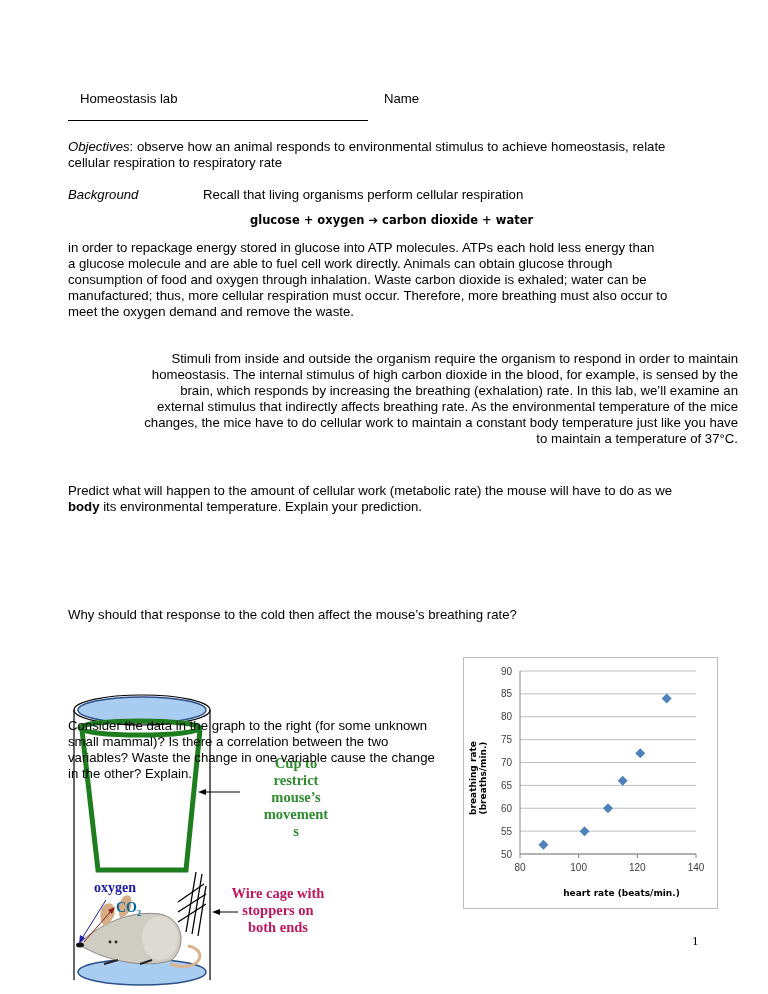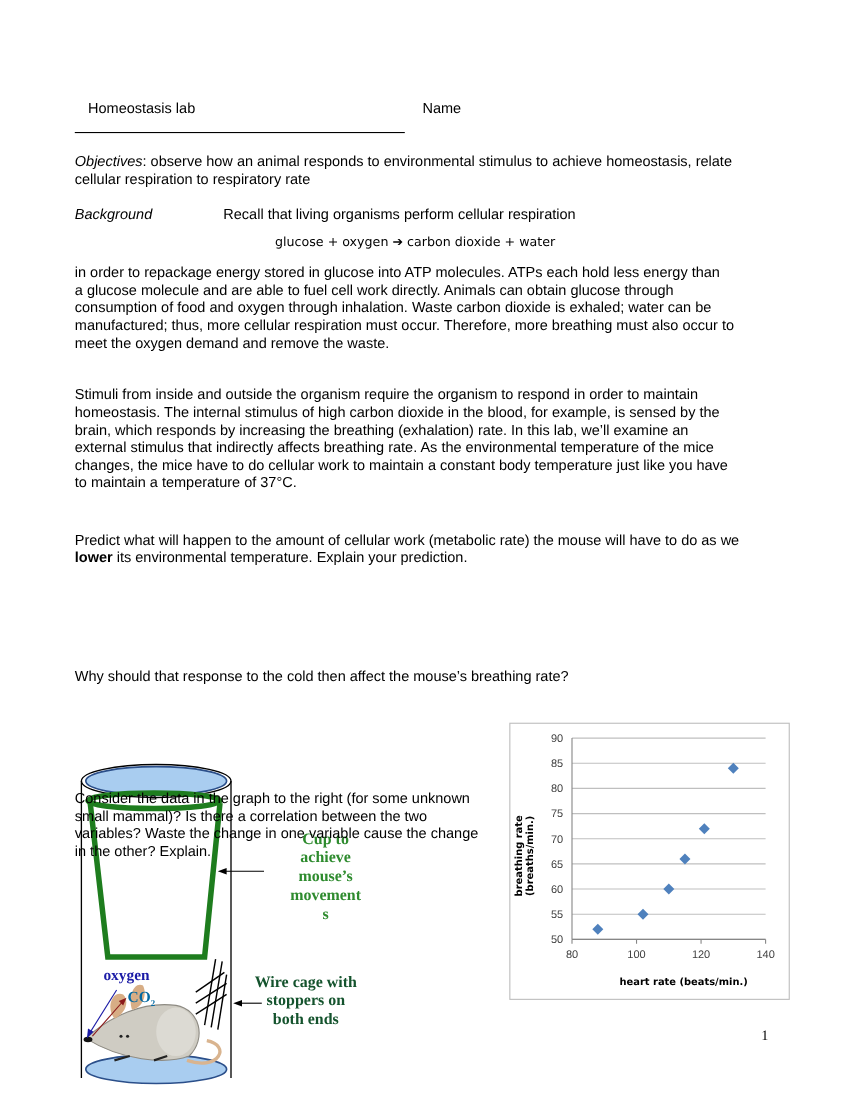--- a/index.html
+++ b/index.html
@@ -1,25 +1,25 @@
 <!DOCTYPE html>
 <html><head>
 <meta charset="utf-8">
 <style>
   html, body { margin:0; padding:0; background:#fff; }
   body { width:768px; height:994px; position:relative; overflow:hidden;
          font-family:"Liberation Sans", sans-serif; color:#000; }
   .abs { position:absolute; }
   .p { font-size:13.2px; line-height:16px; margin:0; }
   .it { font-style:italic; }
-  .eq { font-family:"DejaVu Sans", sans-serif; font-weight:normal; font-size:11.5px; }
+  .eq { font-family:"DejaVu Sans", sans-serif; font-weight:bold; font-size:11.5px; }
   .chart-box { border:1px solid #bdbdbd; background:#fff; }
   .axis-title { font-family:"DejaVu Sans", sans-serif; font-weight:bold; font-size:9px; color:#000; }
   .serif-green { font-family:"Liberation Serif", serif; font-weight:bold; color:#2e8b2e; font-size:14.5px; line-height:17px; text-align:center; }
-  .serif-black { font-family:"Liberation Serif", serif; font-weight:bold; color:#14532d; font-size:14.5px; line-height:17px; text-align:center; }
+  .serif-black { font-family:"Liberation Serif", serif; font-weight:bold; color:#be185d; font-size:14.5px; line-height:17px; text-align:center; }
   .ox { font-family:"Liberation Serif", serif; font-weight:bold; color:#1a1aa6; font-size:14px; }
   .co2 { font-family:"Liberation Serif", serif; font-weight:bold; color:#0369a1; font-size:14px; }
   .co2 sub { font-size:8px; }
   .pagenum { font-family:"Liberation Serif", serif; font-size:13px; }
 </style>
 </head>
 <body>
 
 <div class="abs p" style="left:68px; top:91px;margin-left:12px;">Homeostasis lab</div>
 <div class="abs p" style="left:384px; top:91px;">Name</div>
@@ -39,32 +39,32 @@
 </div>
 
 <div class="abs" style="left:68px; top:240px; width:670px;">
   <div class="p">in order to repackage energy stored in glucose into ATP molecules.  ATPs each hold less energy than</div>
   <div class="p">a glucose molecule and are able to fuel cell work directly.  Animals can obtain glucose through</div>
   <div class="p">consumption of food and oxygen through inhalation.  Waste carbon dioxide is exhaled; water can be</div>
   <div class="p">manufactured; thus, more cellular respiration must occur.  Therefore, more breathing must also occur to</div>
   <div class="p">meet the oxygen demand and remove the waste.</div>
 </div>
 
-<div class="abs" style="left:68px; top:351px; width:670px;">
+<div class="abs" style="left:68px; top:351px; width:670px;text-align:right;">
   <div class="p">Stimuli from inside and outside the organism require the organism to respond in order to maintain</div>
   <div class="p">homeostasis.  The internal stimulus of high carbon dioxide in the blood, for example, is sensed by the</div>
   <div class="p">brain, which responds by increasing the breathing (exhalation) rate.  In this lab, we’ll examine an</div>
   <div class="p">external stimulus that indirectly affects breathing rate.  As the environmental temperature of the mice</div>
   <div class="p">changes, the mice have to do cellular work to maintain a constant body temperature just like you have</div>
   <div class="p">to maintain a temperature of 37°C.</div>
 </div>
 
 <div class="abs" style="left:68px; top:463px; width:670px;margin-top:20px;">
   <div class="p">Predict what will happen to the amount of cellular work (metabolic rate) the mouse will have to do as we</div>
-  <div class="p"><b>lower</b><span> its environmental temperature.  Explain your prediction.</span></div>
+  <div class="p"><b>body</b><span> its environmental temperature.  Explain your prediction.</span></div>
 </div>
 <div class="abs" style="left:68px; top:500px; width:660px; height:95px;"></div>
 
 <div class="abs p" style="left:68px; top:607px;">Why should that response to the cold then affect the mouse’s breathing rate?</div>
 <div class="abs" style="left:68px; top:625px; width:380px; height:80px;"></div>
 
 <svg class="abs" style="left:60px; top:688px;" width="280" height="306" viewBox="0 0 280 306">
 
   <g>
     <line x1="14" y1="22" x2="14" y2="292" stroke="#000" stroke-width="1.2"></line>
@@ -122,21 +122,21 @@
     <line x1="24" y1="254" x2="52" y2="222" stroke="#8b1a1a" stroke-width="1"></line>
     <polygon points="55,219 48,222 52,226" fill="#8b1a1a"></polygon>
   </g>
 </svg>
 
 <div class="abs ox" style="left:94px; top:880px;">oxygen</div>
 <div class="abs co2" style="left:116px; top:900px;"><span>CO</span><sub>2</sub></div>
 
 <div class="abs serif-green" style="left:232px; top:755px; width:80px;margin-left:24px;">
   <div>Cup to</div>
-  <div>achieve</div>
+  <div>restrict</div>
   <div>mouse’s</div>
   <div>movement</div>
   <div>s</div>
 </div>
 
 <div class="abs serif-black" style="left:222px; top:885px; width:112px;">
   <div>Wire cage with</div>
   <div>stoppers on</div>
   <div>both ends</div>
 </div>

